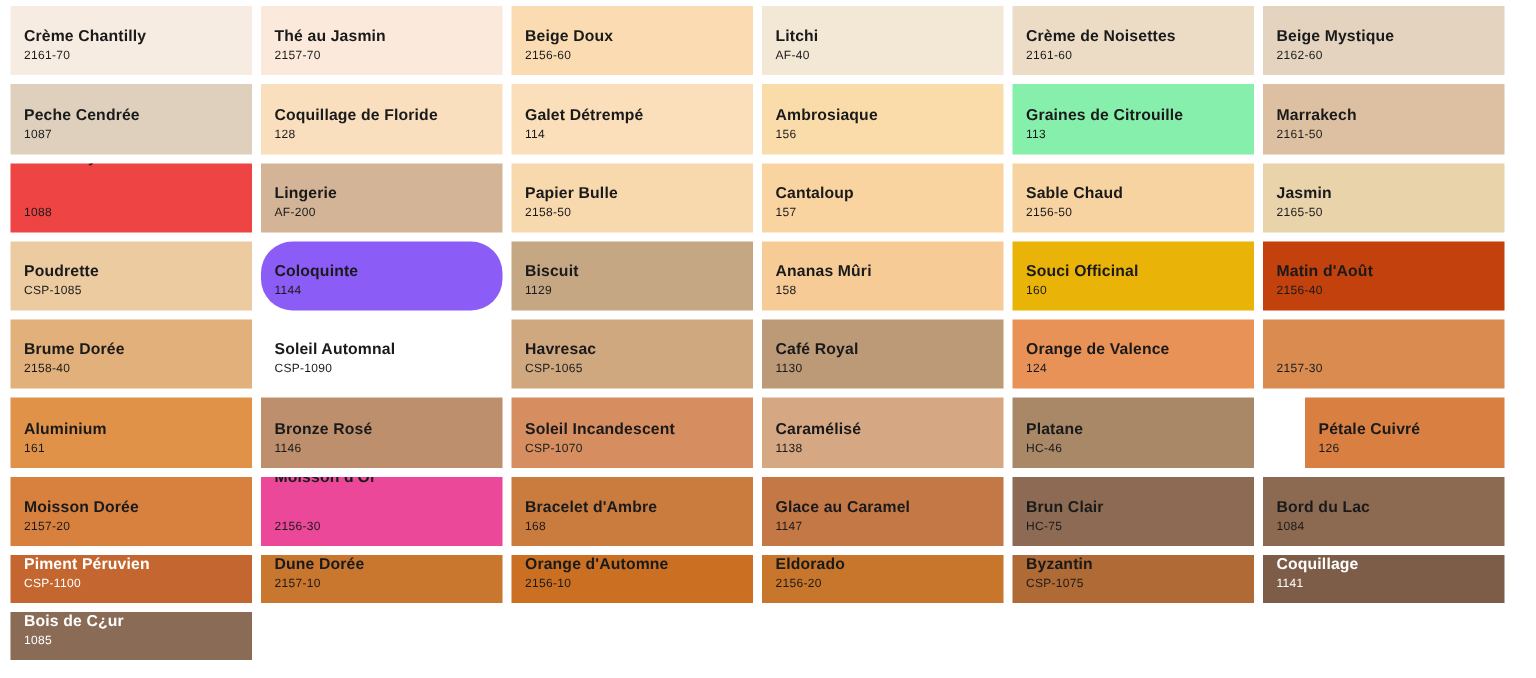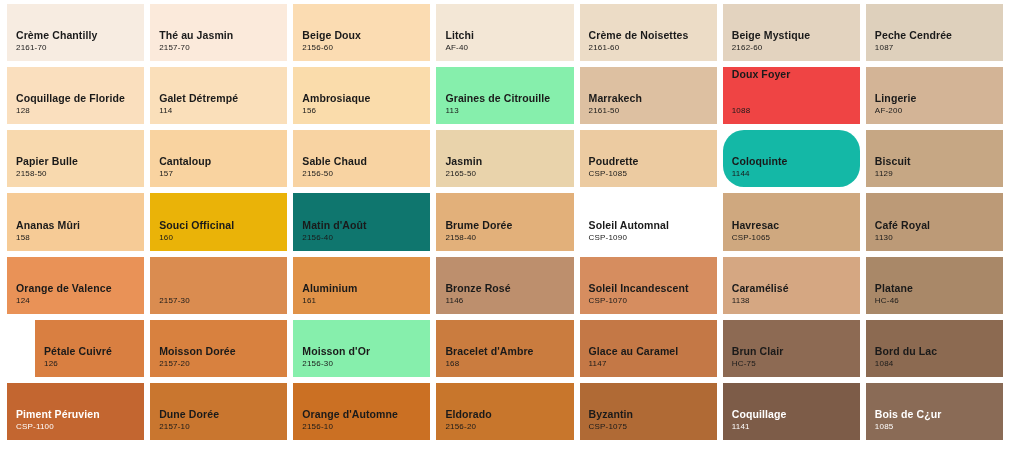--- a/index.html
+++ b/index.html
@@ -8,21 +8,21 @@
   }
   body {
     width: 1024px;
     height: 452px;
     background: #ffffff;
     font-family: "Liberation Sans", sans-serif;
     overflow: hidden;
   }
   #palette-grid {
     display: grid;
-    grid-template-columns: repeat(7, 1fr);
+    grid-template-columns: repeat(6, 1fr);
     grid-template-rows: repeat(7, 1fr);
     column-gap: 6px;
     row-gap: 6px;
     width: 1010px;
     height: 444px;
     padding: 4px 7px 4px 7px;
     box-sizing: border-box;
   }
   .swatch {
     position: relative;
@@ -123,37 +123,37 @@
       <div class="swatch-code">2156-50</div>
     </div>
     <div class="swatch dark-text" style="background-color: rgb(233, 211, 171);">
       <div class="swatch-name">Jasmin</div>
       <div class="swatch-code">2165-50</div>
     </div>
     <div class="swatch dark-text" style="background-color: rgb(236, 203, 161);">
       <div class="swatch-name">Poudrette</div>
       <div class="swatch-code">CSP-1085</div>
     </div>
-    <div class="swatch dark-text" style="background-color: #14b8a6; border-radius: 21px;">
+    <div class="swatch dark-text" style="background-color: #8b5cf6; border-radius: 21px;">
       <div class="swatch-name">Coloquinte</div>
       <div class="swatch-code">1144</div>
     </div>
     <div class="swatch dark-text" style="background-color: rgb(198, 167, 132);">
       <div class="swatch-name">Biscuit</div>
       <div class="swatch-code">1129</div>
     </div>
     <div class="swatch dark-text" style="background-color: rgb(246, 203, 150);">
       <div class="swatch-name">Ananas Mûri</div>
       <div class="swatch-code">158</div>
     </div>
     <div class="swatch dark-text" style="background-color: #eab308;">
       <div class="swatch-name">Souci Officinal</div>
       <div class="swatch-code">160</div>
     </div>
-    <div class="swatch dark-text" style="background-color: #0f766e;">
+    <div class="swatch dark-text" style="background-color: #c2410c;">
       <div class="swatch-name">Matin d'Août</div>
       <div class="swatch-code">2156-40</div>
     </div>
     <div class="swatch dark-text" style="background-color: rgb(226, 176, 122);">
       <div class="swatch-name">Brume Dorée</div>
       <div class="swatch-code">2158-40</div>
     </div>
     <div class="swatch dark-text">
       <div class="swatch-name">Soleil Automnal</div>
       <div class="swatch-code">CSP-1090</div>
@@ -195,21 +195,21 @@
       <div class="swatch-code">HC-46</div>
     </div>
     <div class="swatch dark-text" style="background-color: rgb(217, 127, 65); margin-left: 28px;">
       <div class="swatch-name">Pétale Cuivré</div>
       <div class="swatch-code">126</div>
     </div>
     <div class="swatch dark-text" style="background-color: rgb(216, 129, 63);">
       <div class="swatch-name">Moisson Dorée</div>
       <div class="swatch-code">2157-20</div>
     </div>
-    <div class="swatch dark-text" style="background-color: #86efac;">
+    <div class="swatch dark-text" style="background-color: #ec4899; gap: 20px;">
       <div class="swatch-name">Moisson d'Or</div>
       <div class="swatch-code">2156-30</div>
     </div>
     <div class="swatch dark-text" style="background-color: rgb(202, 124, 63);">
       <div class="swatch-name">Bracelet d'Ambre</div>
       <div class="swatch-code">168</div>
     </div>
     <div class="swatch dark-text" style="background-color: rgb(196, 120, 70);">
       <div class="swatch-name">Glace au Caramel</div>
       <div class="swatch-code">1147</div>

